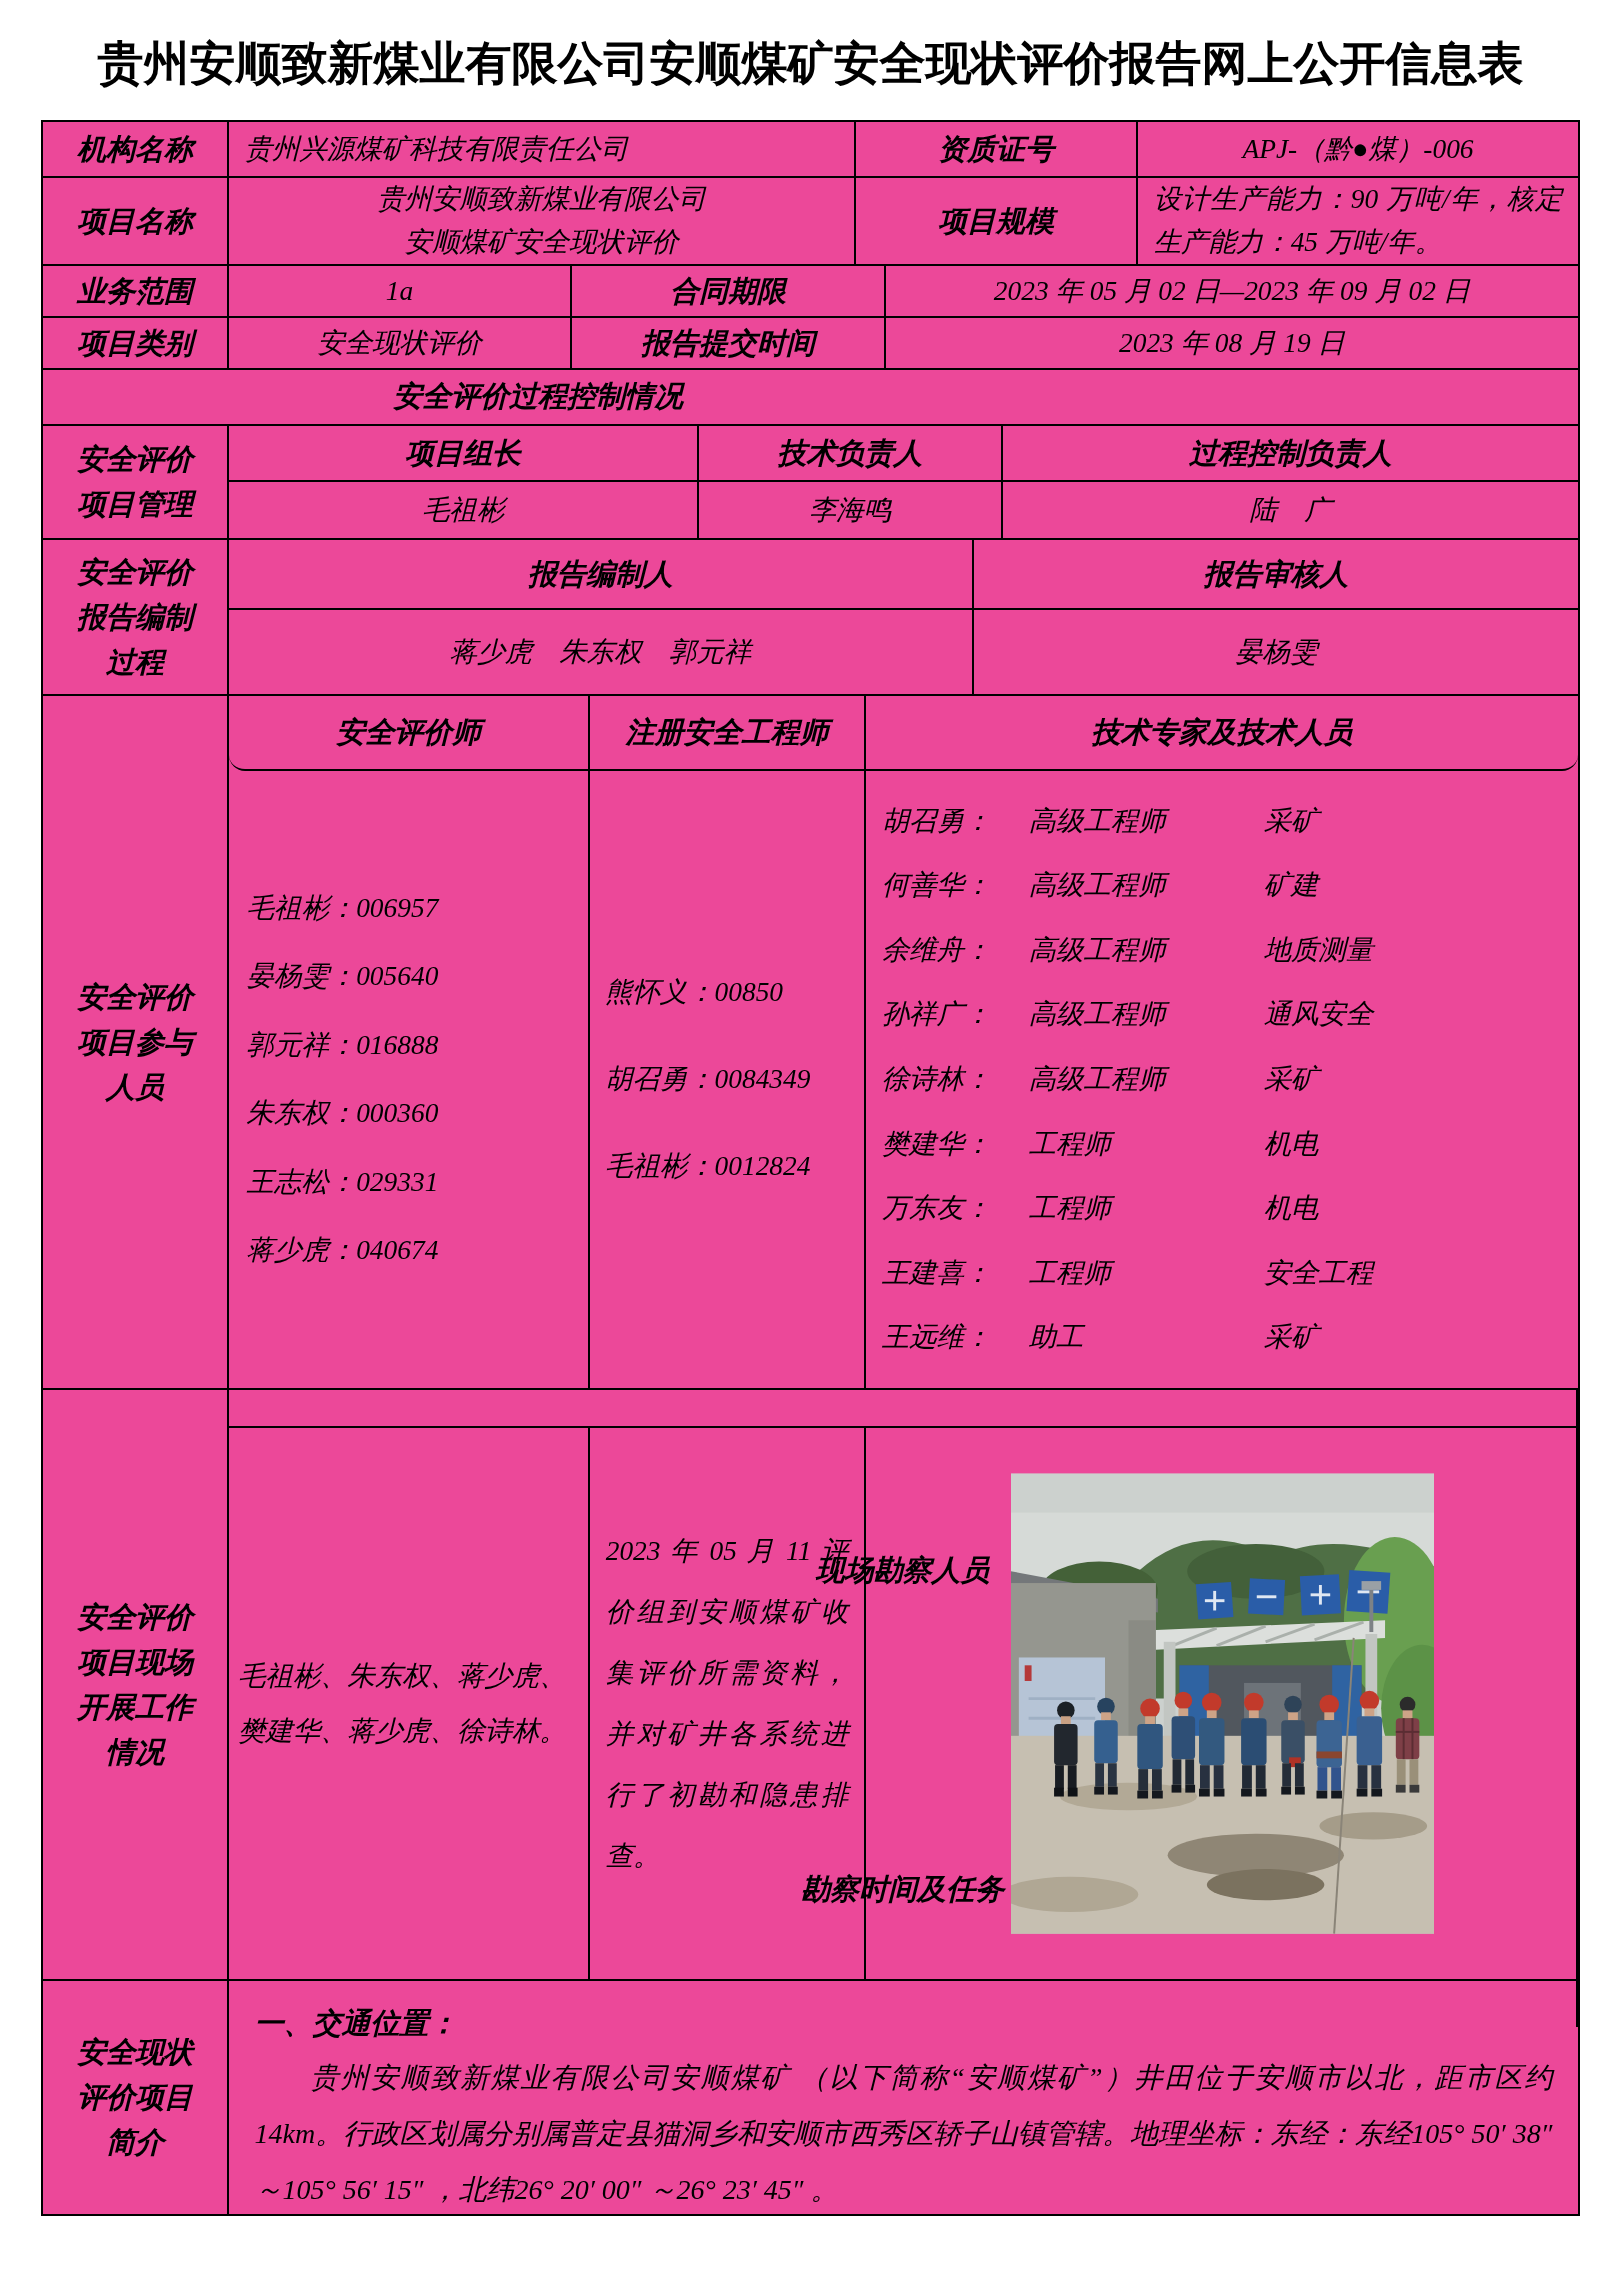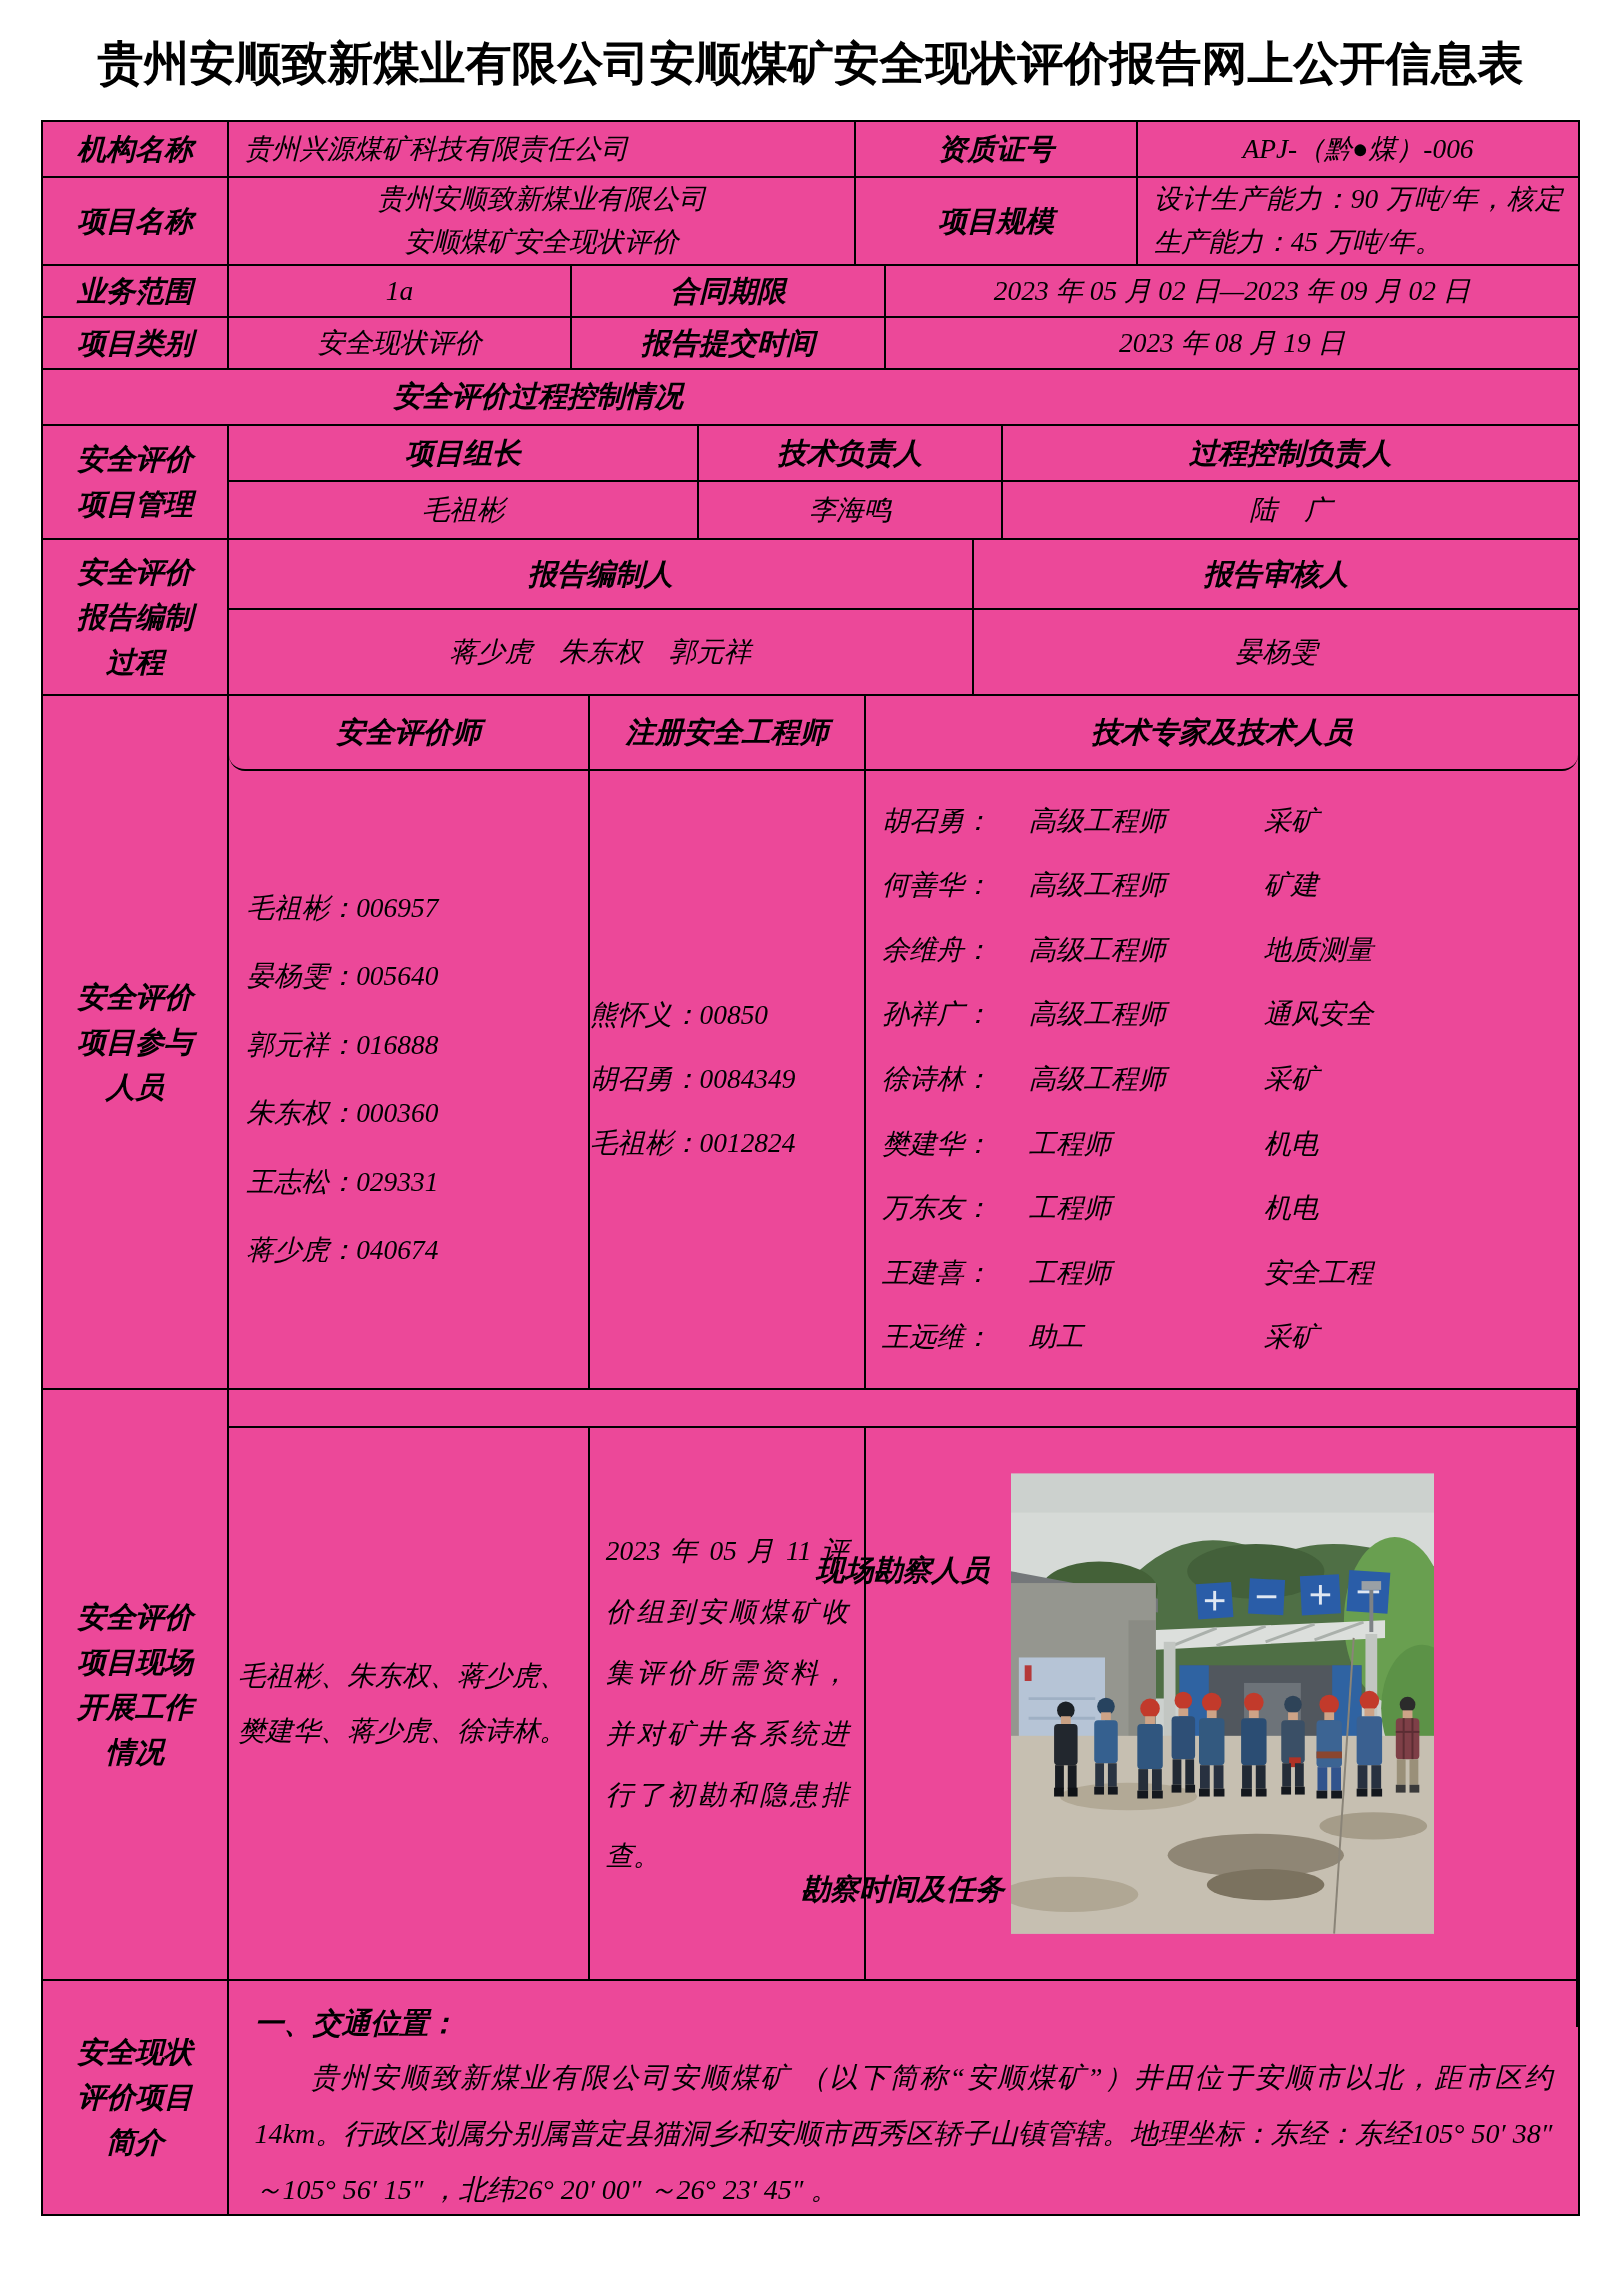--- a/index.html
+++ b/index.html
@@ -48,21 +48,21 @@
   .sec:last-child{border-bottom:none;}
   .sec .rowspan-label{flex:0 0 186px;border-right:2px solid #000;box-sizing:border-box;
     display:flex;align-items:center;justify-content:center;}
   .sec-right{flex:1 1 auto;display:flex;flex-direction:column;min-width:0;}
   .subrow{display:flex;border-bottom:2px solid #000;box-sizing:border-box;}
   .subrow:last-child{border-bottom:none;}
   
   .list-col{display:flex;flex-direction:column;justify-content:center;align-items:flex-start;}
   .list-col .li{font-size:27.4px;line-height:43px;white-space:nowrap;}
   .eval-list{padding-left:17.6px;gap:25.5px;}
-  .eng-list{padding-left:0;gap:21px;}
+  .eng-list{padding-left:15px;gap:44px;}
   .exp-list{padding-left:15.7px;gap:21.6px;}
   .exp-row{display:flex;font-size:27.4px;line-height:43px;white-space:nowrap;}
   .exp-name{flex:0 0 147px;}
   .exp-title{flex:0 0 235px;}
   
   .personnel-cell{display:block;padding:0 9px;font-size:27.4px;line-height:55px;
     display:flex;align-items:center;}
   .personnel-cell span{display:block;text-align:left;}
   .task-cell{display:flex;align-items:center;padding:0 15.7px;}
   .task-cell span{display:block;font-size:27.4px;line-height:61px;text-align:justify;}

